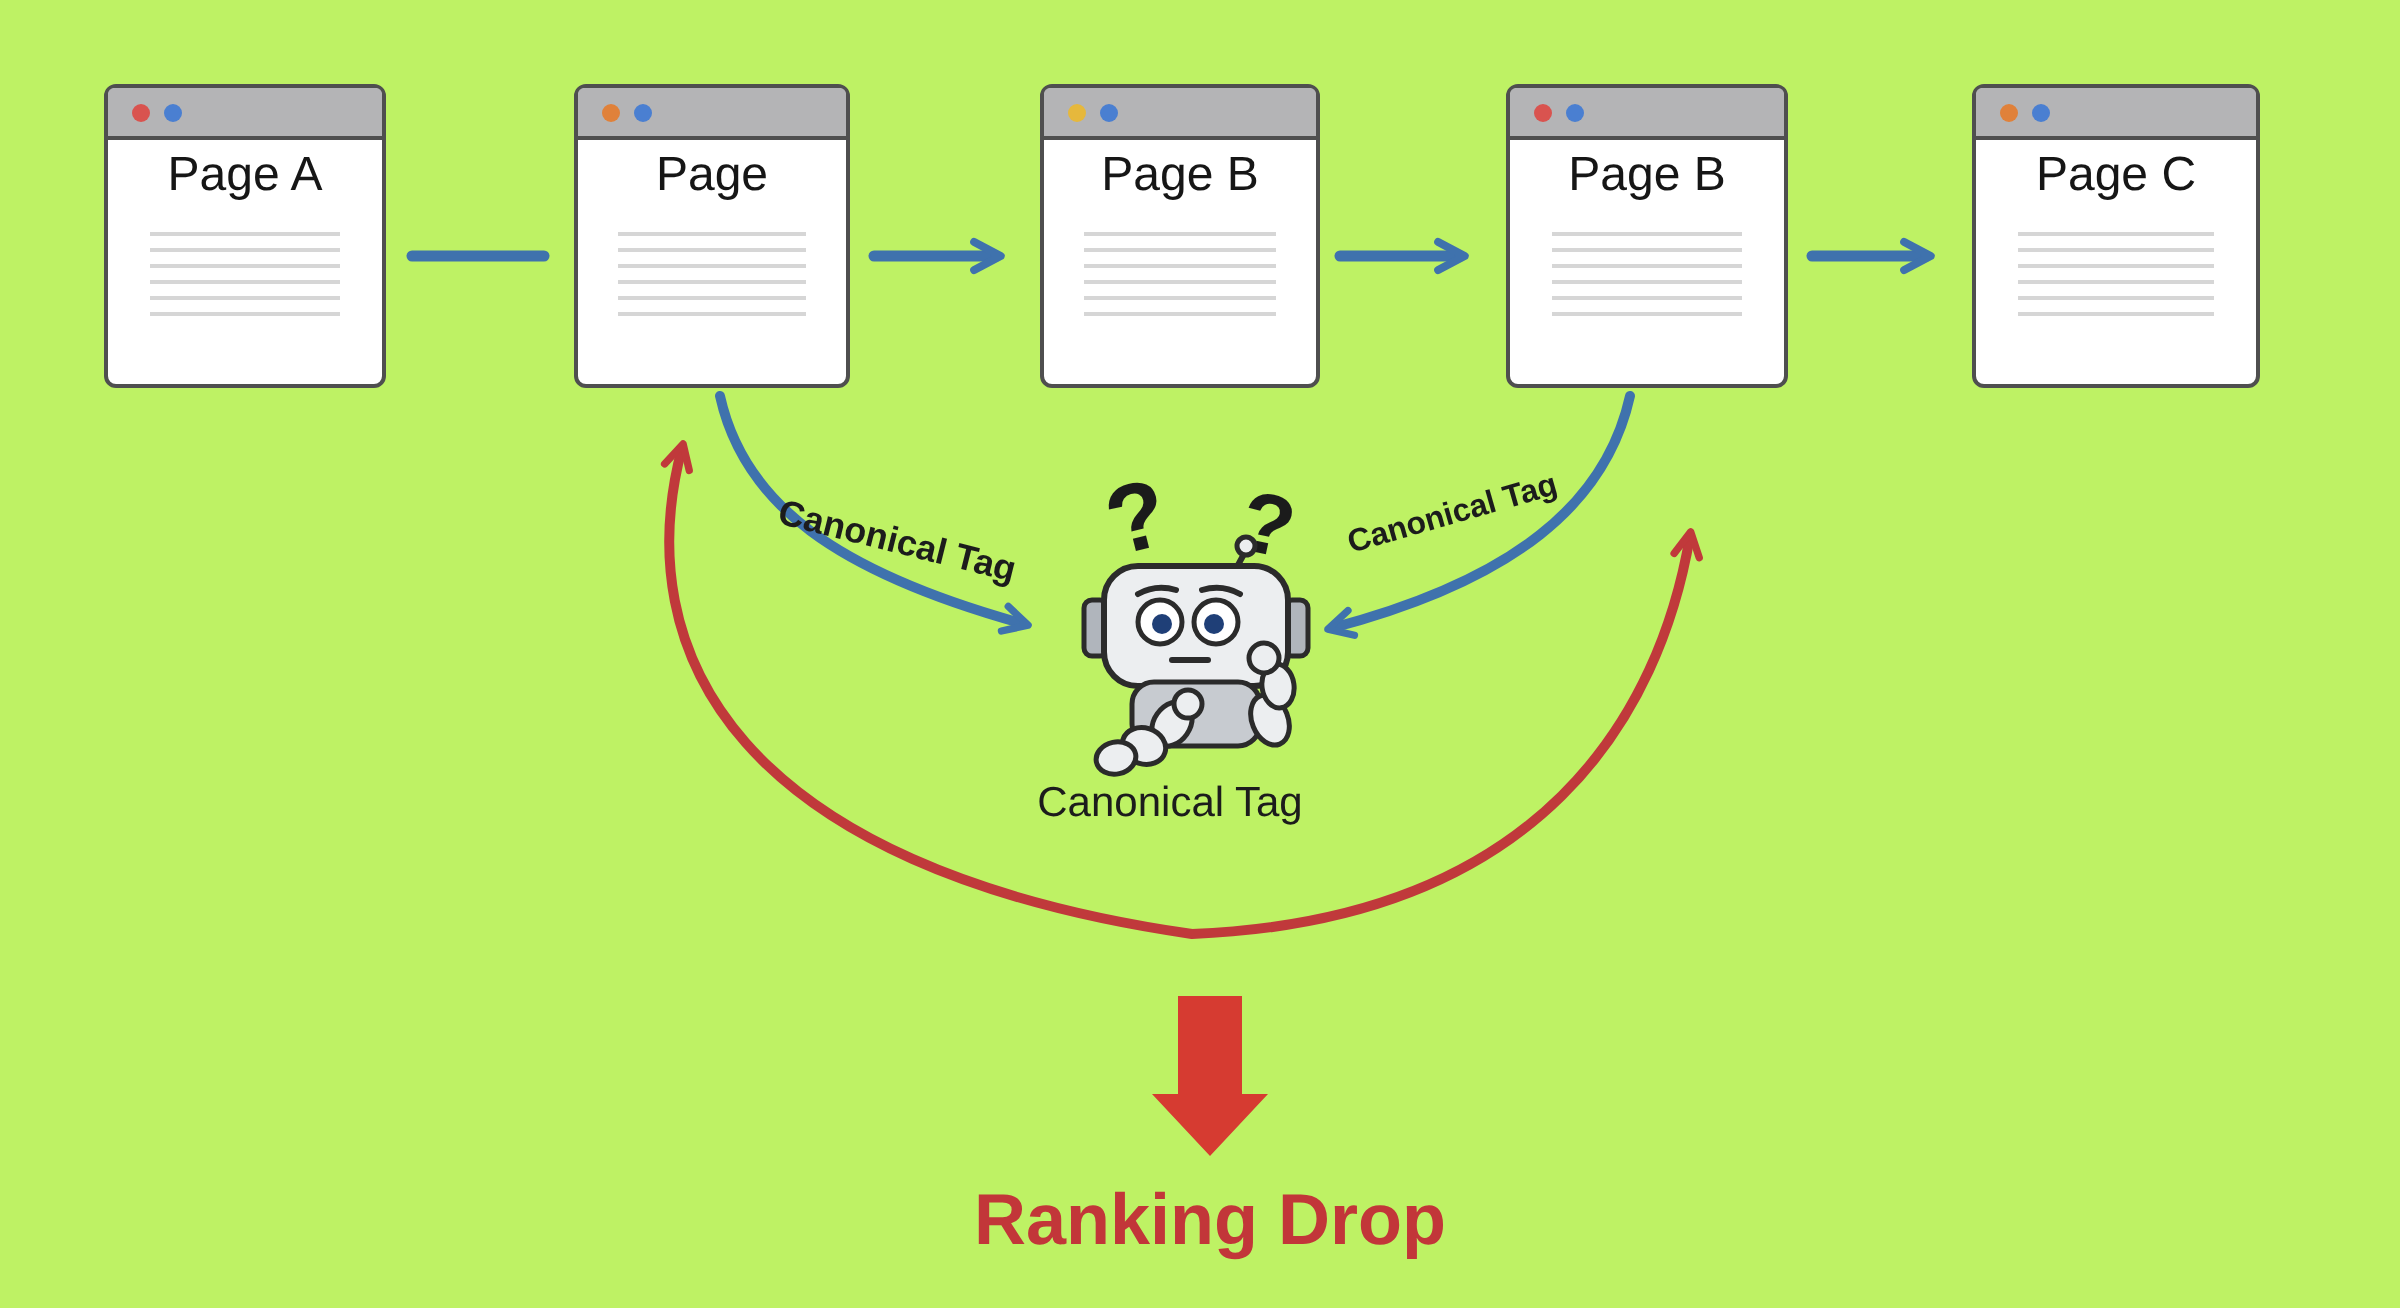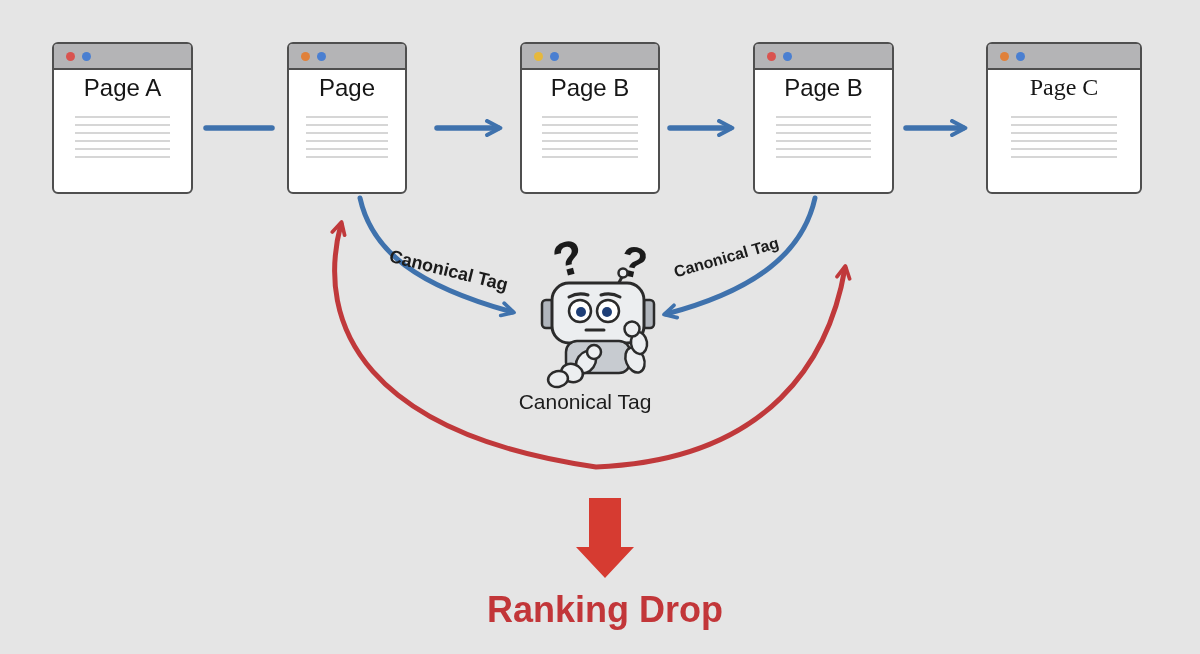--- a/index.html
+++ b/index.html
@@ -1,30 +1,30 @@
 <!DOCTYPE html>
 <html><head>
 <meta charset="utf-8">
 <style>
   html,body{margin:0;padding:0;background:#ffffff;}
   #canvas{
     position:relative;width:1200px;height:654px;overflow:hidden;
-    background:#e5e5e5;
+    background:#bef264;
     font-family:"Liberation Sans", sans-serif;
   }
   
   .window{
     position:absolute;top:42px;height:152px;background:#ffffff;
     border:2px solid #4f4f4f;border-radius:6px;box-sizing:border-box;
   }
   .w1{left:52px;width:141px;}
-  .w2{left:287px;width:120px;}
+  .w2{left:287px;width:138px;}
   .w3{left:520px;width:140px;}
   .w4{left:753px;width:141px;}
-  .w5{left:986px;width:156px;font-family:Liberation Serif, serif;}
+  .w5{left:986px;width:144px;}
   .titlebar{
     height:24px;background:#b4b4b6;border-bottom:2px solid #4f4f4f;
     border-radius:3px 3px 0 0;display:flex;align-items:center;padding-left:12px;gap:7px;
   }
   .dot{width:9px;height:9px;border-radius:50%;}
   .wtitle{
     margin-top:4px;text-align:center;font-size:24px;font-weight:500;color:#161616;
     letter-spacing:0px;
   }
   .contentlines{

